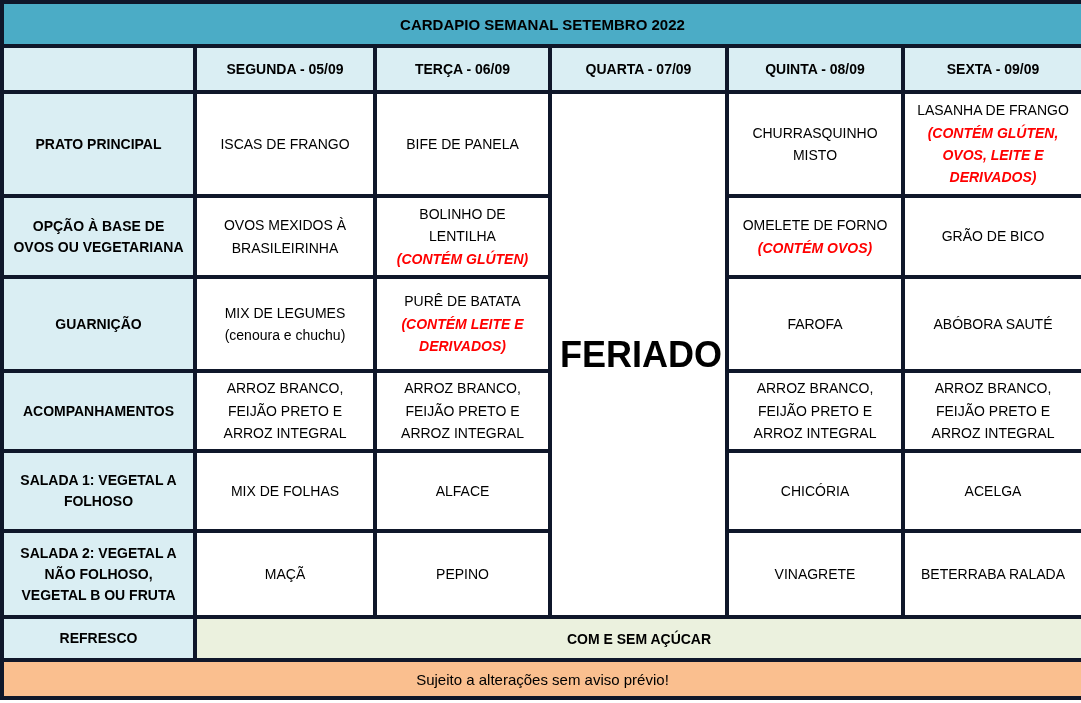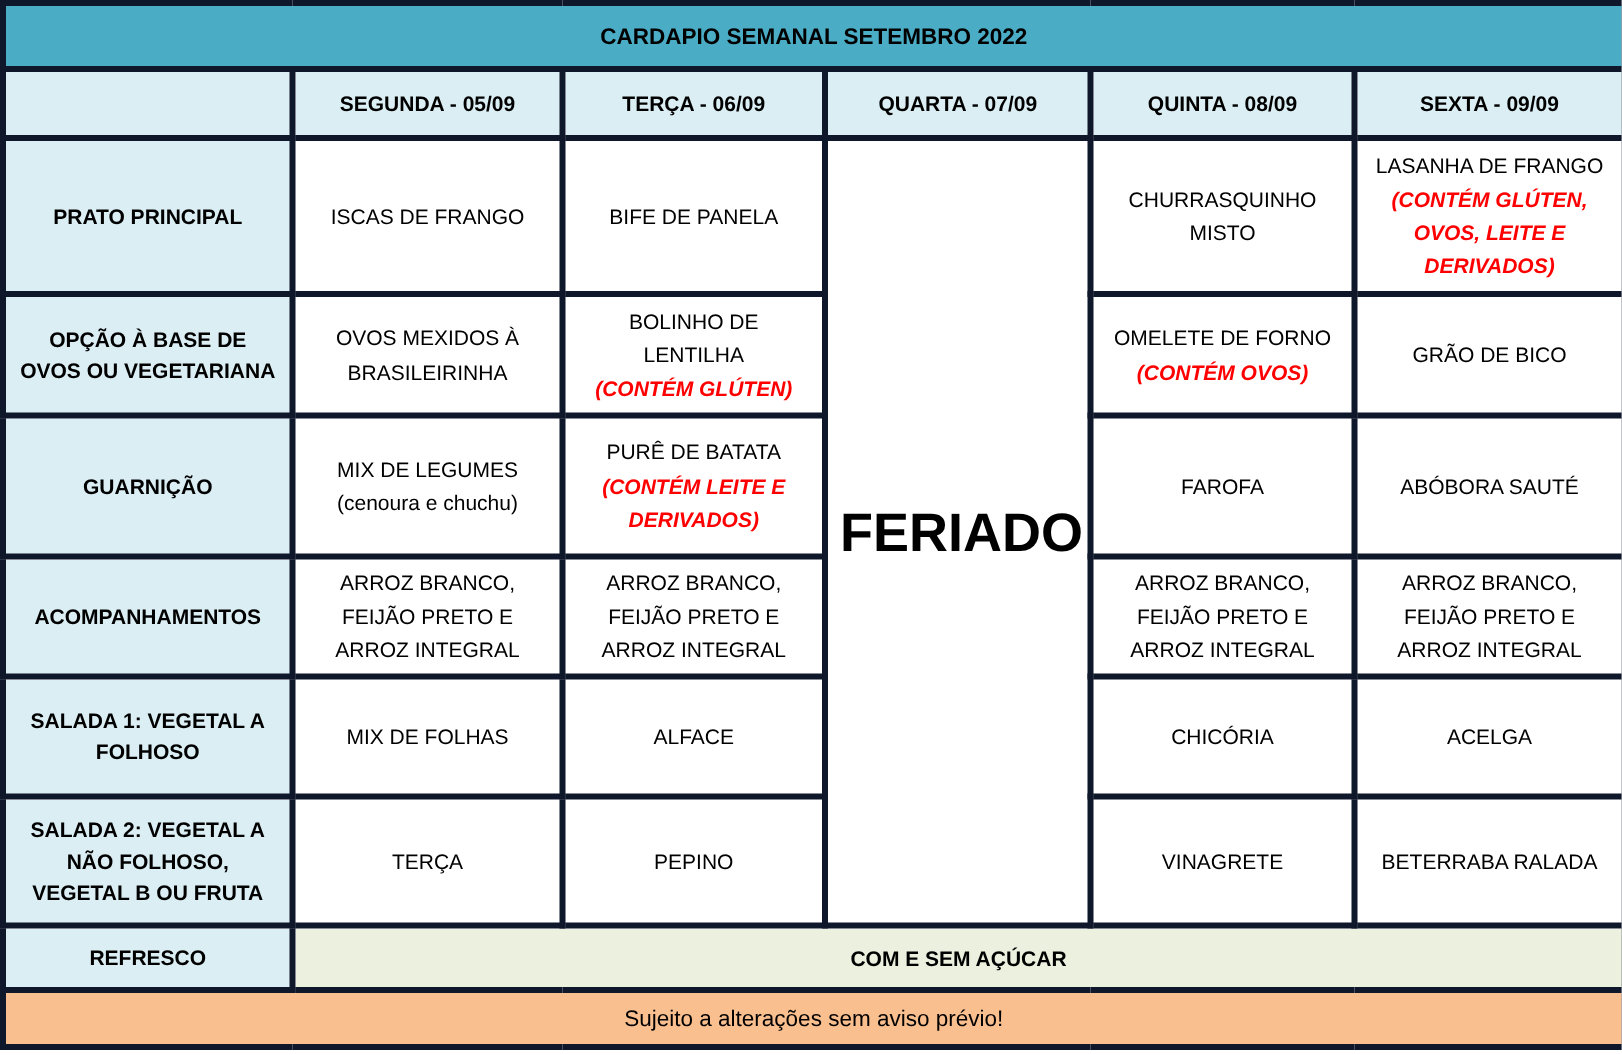--- a/index.html
+++ b/index.html
@@ -190,21 +190,21 @@
       <span class="main">CHICÓRIA</span>
     </td>
     <td class="cell">
       <span class="main">ACELGA</span>
     </td>
   </tr>
 
   <tr class="r6">
     <td class="cat">SALADA 2: VEGETAL A NÃO FOLHOSO, VEGETAL B OU FRUTA</td>
     <td class="cell">
-      <span class="main">TERÇA</span>
+      <span class="main">MAÇÃ</span>
     </td>
     <td class="cell">
       <span class="main">PEPINO</span>
     </td>
     <td class="cell">
       <span class="main">VINAGRETE</span>
     </td>
     <td class="cell">
       <span class="main">BETERRABA RALADA</span>
     </td>

